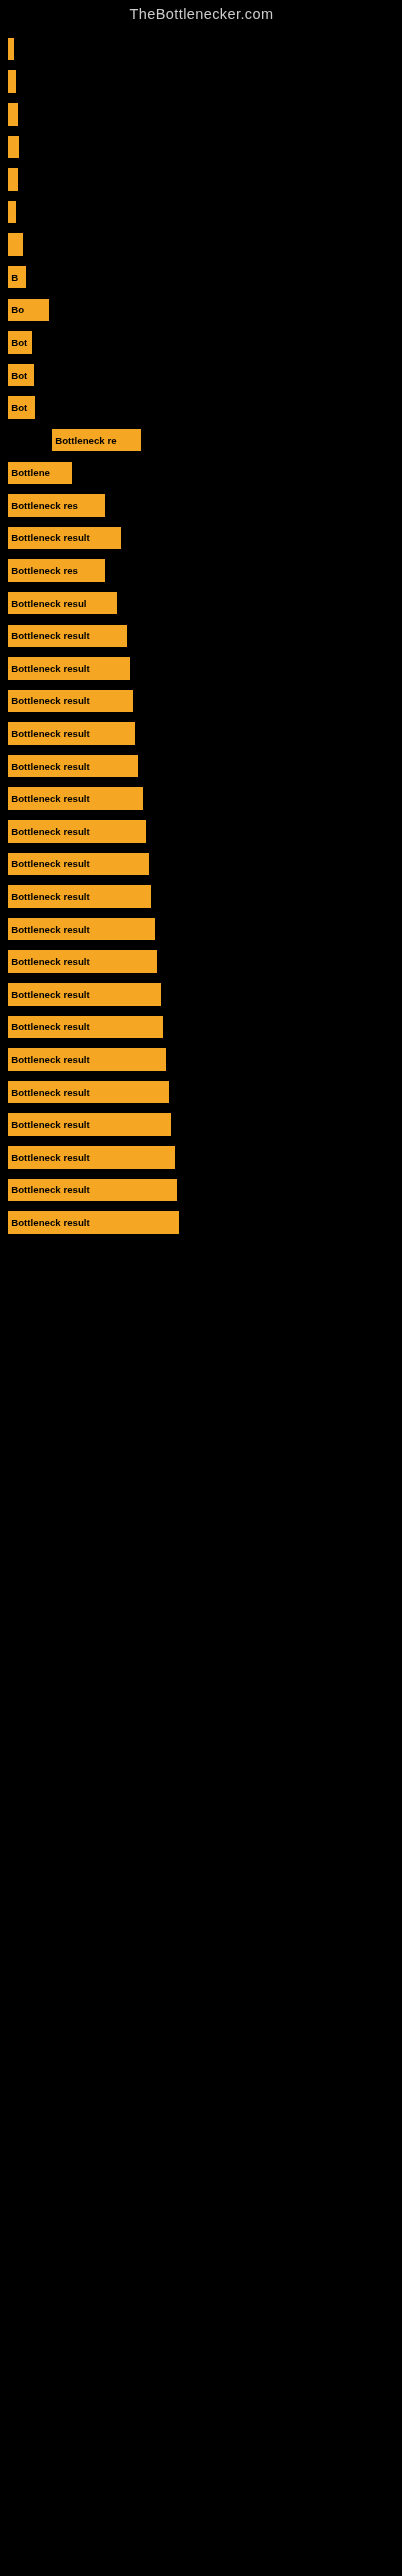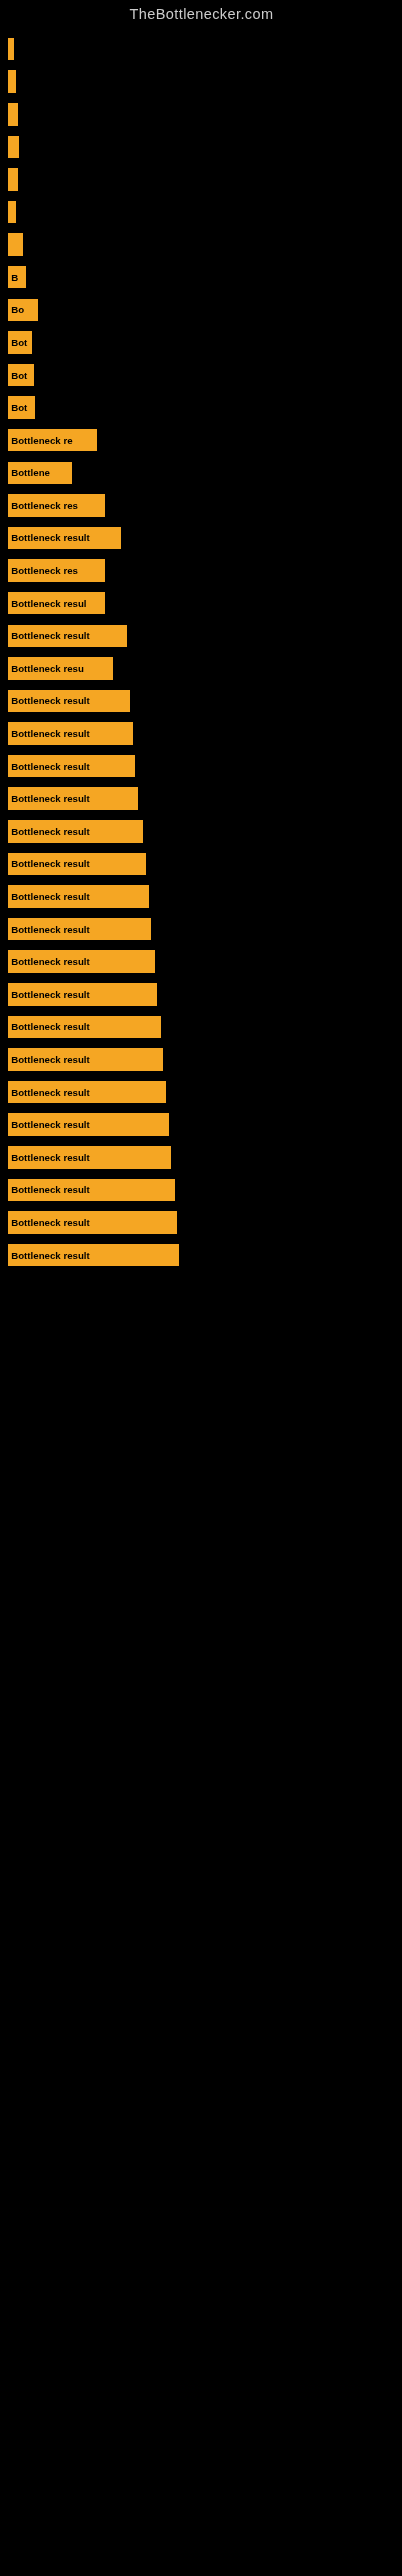--- a/index.html
+++ b/index.html
@@ -70,54 +70,51 @@
     <div class="bar-row">
       <div class="bar" style="width: 8px;"></div>
     </div>
     <div class="bar-row">
       <div class="bar" style="width: 14.5px;"></div>
     </div>
     <div class="bar-row">
       <div class="bar" style="width: 17.7px;">B</div>
     </div>
     <div class="bar-row">
-      <div class="bar" style="width: 30px;">Bo</div>
+      <div class="bar" style="width: 41px;">Bo</div>
     </div>
     <div class="bar-row">
       <div class="bar" style="width: 24px;">Bot</div>
     </div>
     <div class="bar-row">
       <div class="bar" style="width: 26px;">Bot</div>
     </div>
     <div class="bar-row">
       <div class="bar" style="width: 27px;">Bot</div>
     </div>
     <div class="bar-row">
-      <div class="bar" style="width: 89px;">Bottleneck re</div>
+      <div class="bar" style="width: 89px; margin-left: 44px;">Bottleneck re</div>
     </div>
     <div class="bar-row">
       <div class="bar" style="width: 64px;">Bottlene</div>
     </div>
     <div class="bar-row">
       <div class="bar" style="width: 97px;">Bottleneck res</div>
     </div>
     <div class="bar-row">
       <div class="bar" style="width: 113px;">Bottleneck result</div>
     </div>
     <div class="bar-row">
       <div class="bar" style="width: 97px;">Bottleneck res</div>
     </div>
     <div class="bar-row">
-      <div class="bar" style="width: 97px;">Bottleneck resul</div>
+      <div class="bar" style="width: 109px;">Bottleneck resul</div>
     </div>
     <div class="bar-row">
       <div class="bar" style="width: 119px;">Bottleneck result</div>
-    </div>
-    <div class="bar-row">
-      <div class="bar" style="width: 105px;">Bottleneck resu</div>
     </div>
     <div class="bar-row">
       <div class="bar" style="width: 122px;">Bottleneck result</div>
     </div>
     <div class="bar-row">
       <div class="bar" style="width: 125px;">Bottleneck result</div>
     </div>
     <div class="bar-row">
       <div class="bar" style="width: 127px;">Bottleneck result</div>
     </div>

